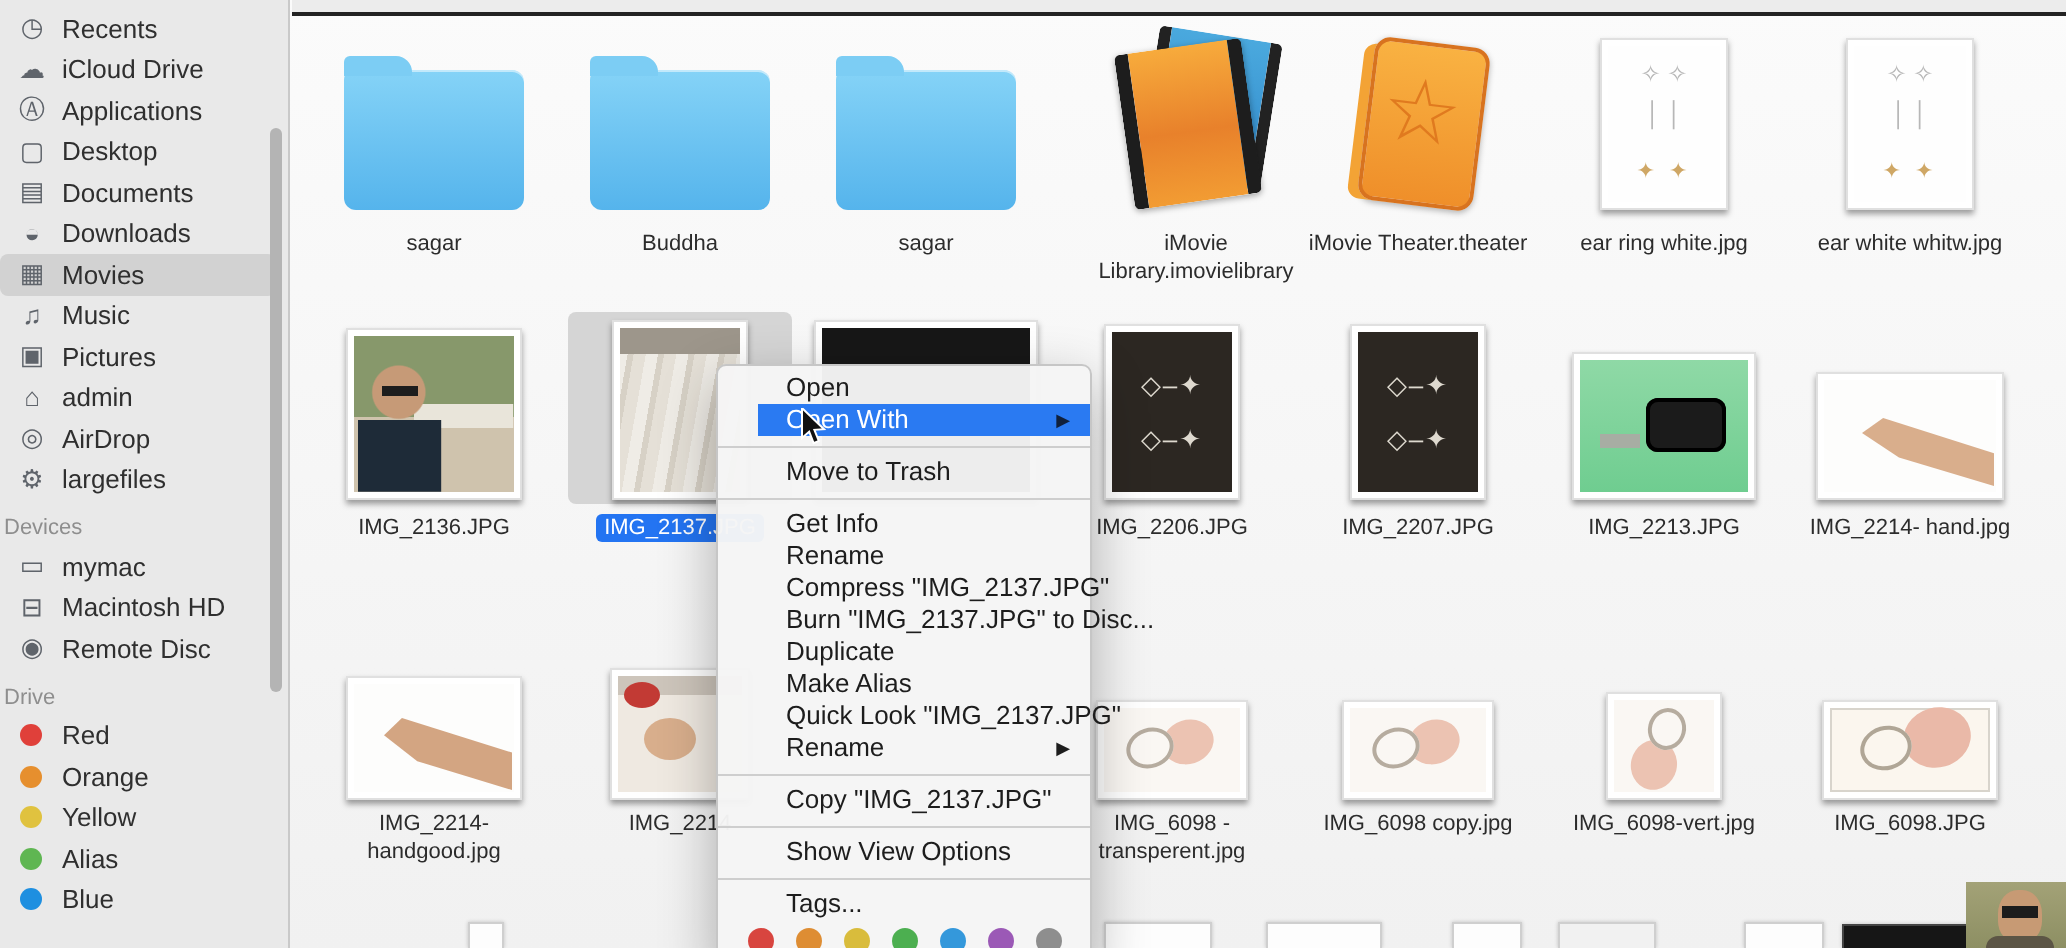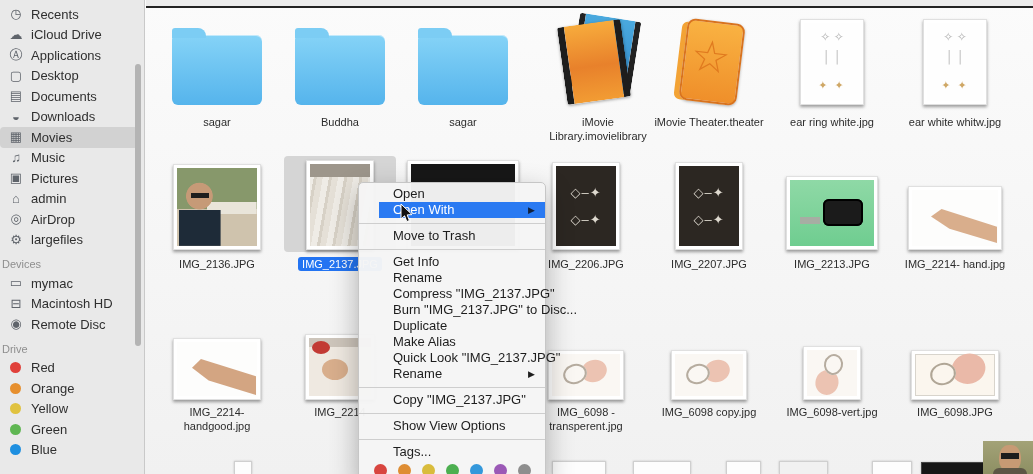--- a/index.html
+++ b/index.html
@@ -205,21 +205,21 @@
         <div class="sb-row">
           <span class="sb-ico dot" style="background: rgb(230, 143, 46);"></span>
           <span class="sb-lbl">Orange</span>
         </div>
         <div class="sb-row">
           <span class="sb-ico dot" style="background: rgb(224, 194, 63);"></span>
           <span class="sb-lbl">Yellow</span>
         </div>
         <div class="sb-row">
           <span class="sb-ico dot" style="background: rgb(95, 182, 82);"></span>
-          <span class="sb-lbl">Green</span>
+          <span class="sb-lbl">Alias</span>
         </div>
         <div class="sb-row">
           <span class="sb-ico dot" style="background: rgb(30, 143, 224);"></span>
           <span class="sb-lbl">Blue</span>
         </div>
       </div>
     <div class="sb-scrollbar"></div>
   </div>
 
   <div class="main" id="grid">

